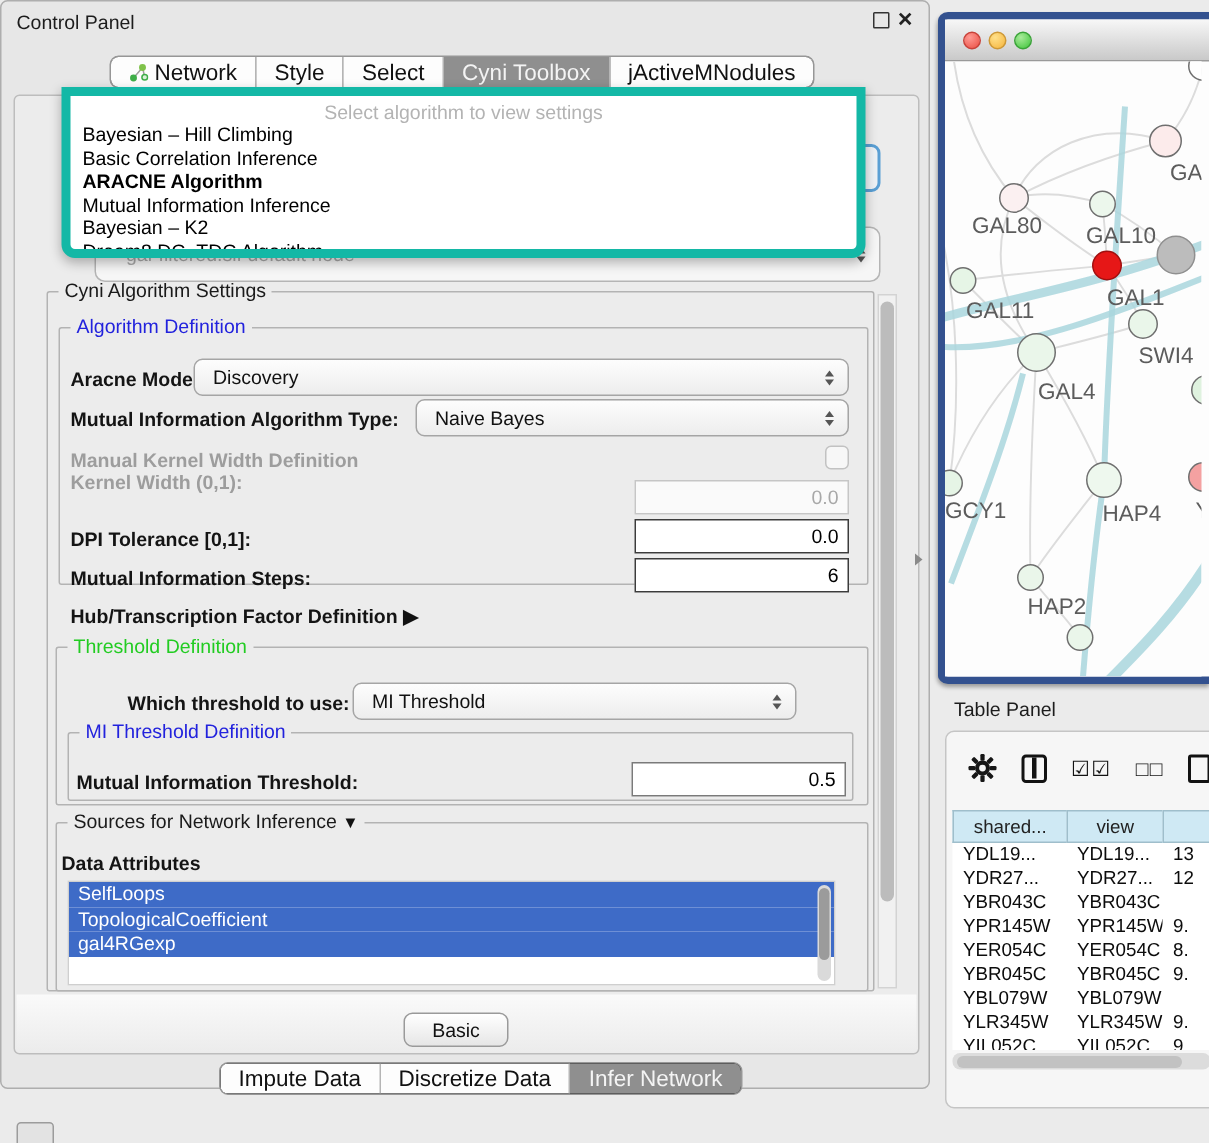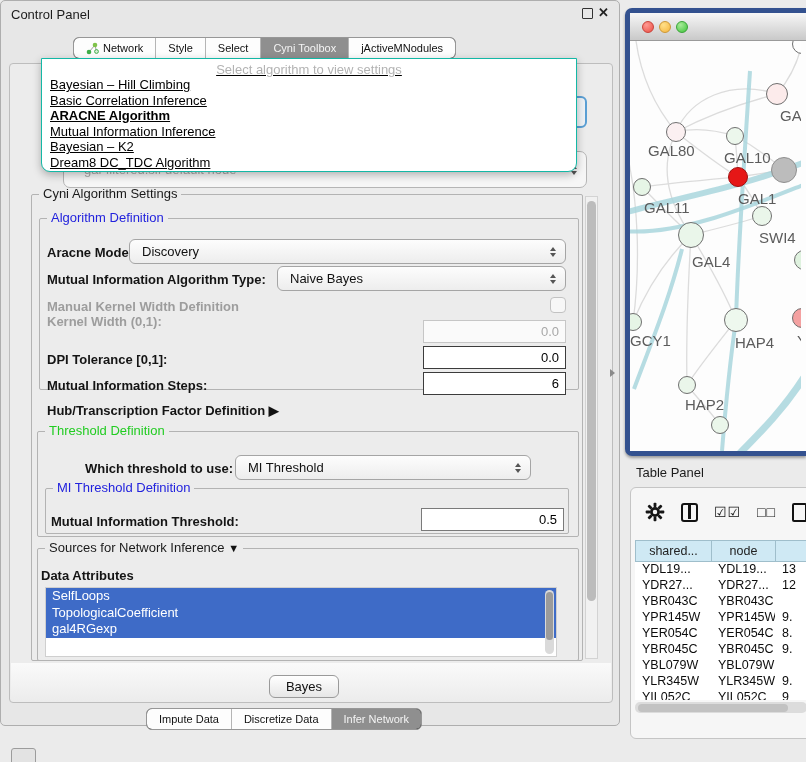--- a/index.html
+++ b/index.html
@@ -8,43 +8,43 @@
   .screen { position:absolute; inset:0; width:806px; height:762px; overflow:hidden; }
 
   
   .cp { position:absolute; left:0; top:6; width:620px; height:726px; background:#e7e7e7;
         border:1px solid #aeaeae; border-radius:5px; }
   .cp-title { position:absolute; left:10px; top:6px; font-size:13px; color:#1c1c1c; }
   .cp-float { position:absolute; left:581px; top:7px; width:11px; height:11px; border:1.5px solid #333; border-radius:1px; }
   .cp-close { position:absolute; left:597px; top:4px; font-size:13px; font-weight:bold; color:#222; }
 
   .tabbar { position:absolute; display:flex; height:22px; border:1px solid #979797; border-radius:6px;
-            overflow:hidden; background:#000000; font-size:11px; }
+            overflow:hidden; background:#000000; font-size:15px; }
   .tabbar.top { left:72px; top:36px; }
   .tabbar.bottom { left:145px; top:707px; }
   .seg { display:flex; align-items:center; gap:4px; padding:0 12px; background:#fdfdfd; color:#111;
          border-right:1px solid #b5b5b5; white-space:nowrap; }
   .seg:last-child { border-right:none; }
   .seg.sel { background:#8f8f8f; color:#f4f4f4; }
   .net-ic { display:inline-flex; }
 
   .cp-inner { position:absolute; left:8px; top:62px; width:604px; height:640px; background:#ececec;
               border:1px solid #bdbdbd; border-radius:4px; }
 
   
   .combo-frag { position:absolute; left:560px; top:95px; width:26px; height:32px; background:#eef2f6;
                 border:2px solid #5a9fd4; border-radius:6px; z-index:3; }
   .bg-combo { position:absolute; left:62px; top:150px; width:524px; height:37px; background:#f6f6f6;
               border:1px solid #b5b5b5; border-radius:7px; z-index:2; display:flex; align-items:center; }
   .bg-combo span { margin-left:20px; font-size:13px; color:#a9a9a9; }
 
   
   .popup { position:absolute; left:40px; top:57px; width:536px; height:114px; background:#ffffff;
-           border:1px solid #14b8a6; border-radius:0 0 9px 9px; box-shadow:0 3px 8px rgba(0,0,0,.28);
-           z-index:10; overflow:hidden;text-decoration:underline; }
+           border:6px solid #14b8a6; border-radius:0 0 9px 9px; box-shadow:0 3px 8px rgba(0,0,0,.28);
+           z-index:10; overflow:hidden; }
   .popup-prompt { text-align:center; font-size:13px; color:#b3b3b3; padding-top:3px; height:18px; }
   .popup-item { font-size:13px; color:#000; padding:0 0 0 8px; height:15.5px; line-height:15.5px; }
   .popup-item.bold { font-weight:bold; }
 
   
   .group { position:absolute; border:1px solid #b3b3b3; border-radius:2px; }
   .group-label { position:absolute; font-size:13px; background:#ececec; padding:0 4px; line-height:14px; }
   .lab-black { color:#1a1a1a; } .lab-blue { color:#2222dd; } .lab-green { color:#22cc22; }
 
   .flabel { position:absolute; font-size:13px; font-weight:bold; color:#141414; white-space:nowrap; }
@@ -253,21 +253,21 @@
       <div class="attr-scroll">
           <div class="attr-thumb"></div>
         </div>
     </div>
 
     <div class="v-scroll">
         <div class="v-thumb"></div>
       </div>
 
     <div class="apply-strip"></div>
-    <div class="apply-btn">Bayes</div>
+    <div class="apply-btn">Basic</div>
 
     <div class="tabbar bottom">
         <div class="seg">
           <span>Impute Data</span>
         </div>
         <div class="seg">
           <span>Discretize Data</span>
         </div>
         <div class="seg sel">
           <span>Infer Network</span>
@@ -368,21 +368,21 @@
         </svg>
       </span>
       <span class="split-ic"></span>
       <span class="cb-glyph">☑☑</span>
       <span class="cb-glyph">□□</span>
       <span class="doc-ic"></span>
     </div>
     <div class="tp-table">
       <div class="tp-head" id="tp-head">
           <div class="hc c0">shared...</div>
-          <div class="hc c1">node</div>
+          <div class="hc c1">view</div>
           <div class="hc c2"></div>
         </div>
       <div class="tp-body" id="tp-body">
           <div class="tp-row">
             <div class="c c0">YDL19...</div>
             <div class="c c1">YDL19...</div>
             <div class="c c2">13</div>
           </div>
           <div class="tp-row">
             <div class="c c0">YDR27...</div>

